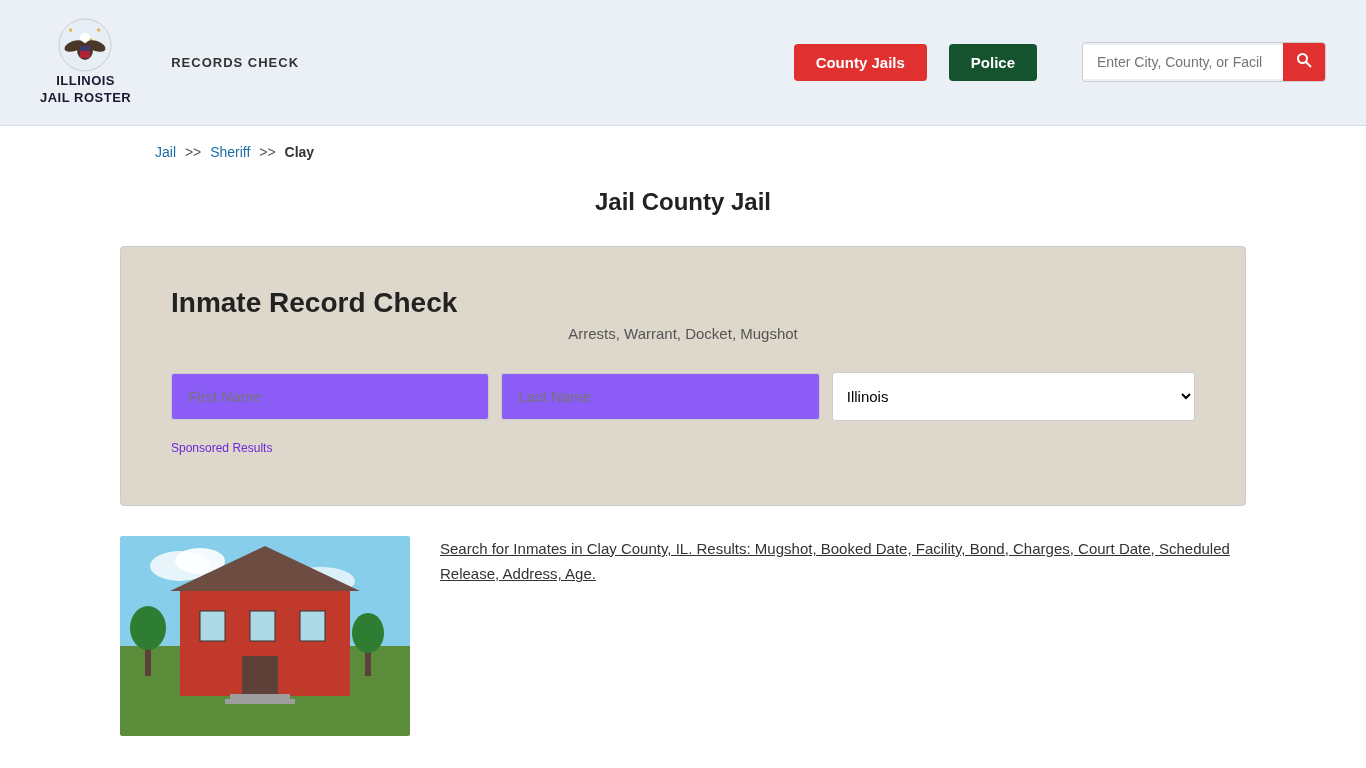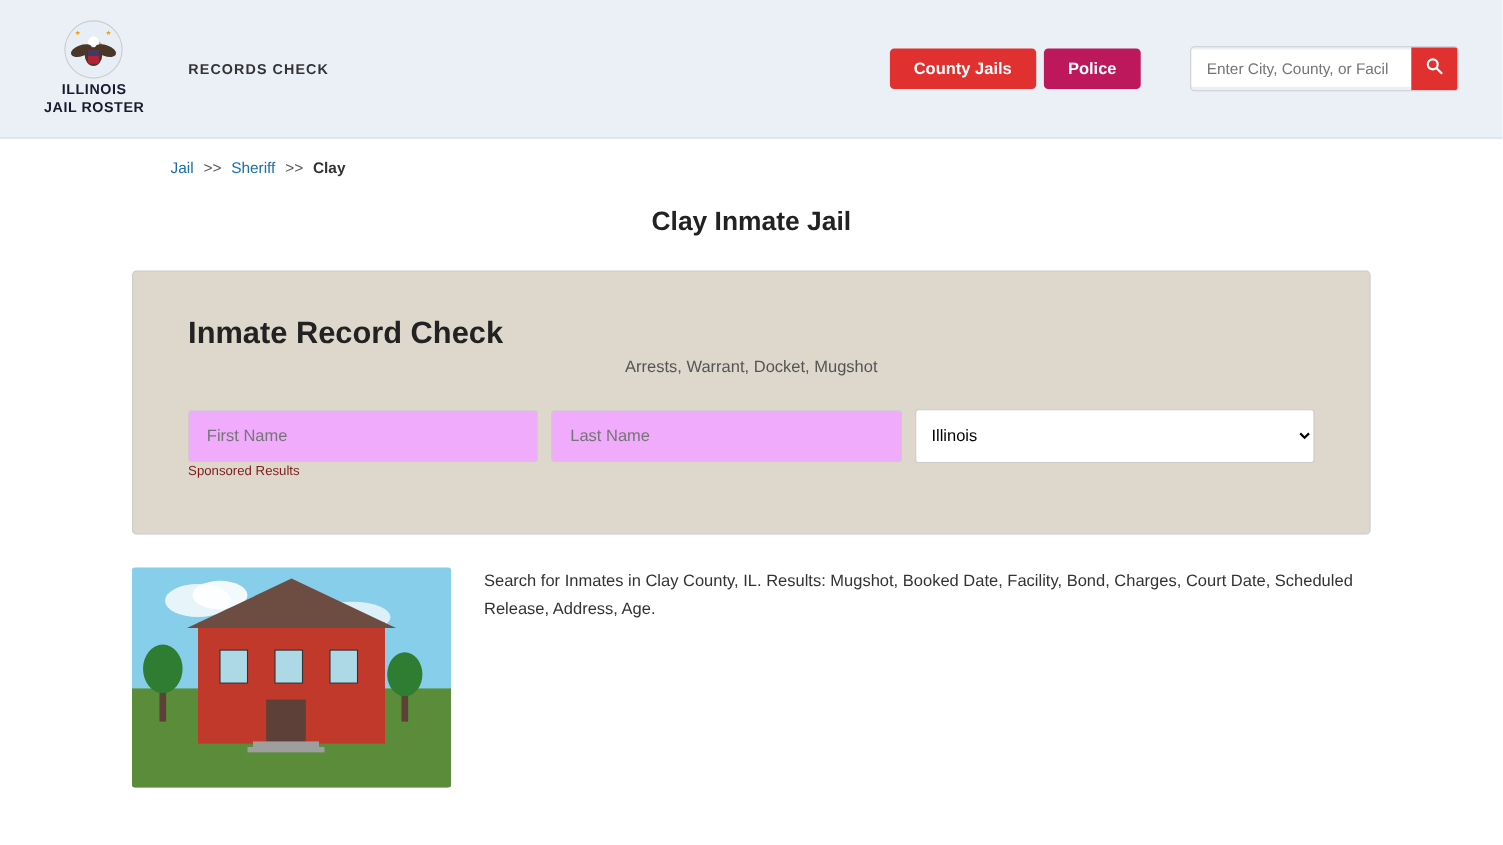--- a/index.html
+++ b/index.html
@@ -37,37 +37,37 @@
       font-weight: bold;
       letter-spacing: 1px;
       color: #333;
       text-decoration: none;
       text-transform: uppercase;
       margin-left: 10px;
     }
     .header-spacer { flex: 1; }
     .nav-buttons {
       display: flex;
-      gap: 7px;
+      gap: 22px;
       align-items: center;
     }
     .nav-btn {
       padding: 10px 22px;
       border: none;
       border-radius: 4px;
       font-size: 15px;
       font-weight: 600;
       cursor: pointer;
     }
     .nav-btn-active {
       background: #e03030;
       color: #fff;
     }
     .nav-btn-inactive {
-      background: #be185d;
+      background: #14532d;
       color: #fff;
     }
     .search-bar {
       display: flex;
       align-items: center;
       border: 1px solid #ccc;
       border-radius: 4px;
       overflow: hidden;
       margin-left: 15px;
     }
@@ -135,21 +135,21 @@
       gap: 12px;
       align-items: center;
     }
     .form-input {
       flex: 1;
       padding: 14px 16px;
       font-size: 15px;
       border: 1px solid #ccc;
       border-radius: 3px;
       outline: none;
-      background: #f0abfc;
+      background: #8b5cf6;
     }
     .state-select {
       flex: 1.2;
       padding: 14px 10px;
       font-size: 15px;
       border: 1px solid #ccc;
       border-radius: 3px;
       outline: none;
       background: #fff;
     }
@@ -159,22 +159,23 @@
       border: none;
       padding: 14px 40px;
       font-size: 15px;
       font-weight: bold;
       letter-spacing: 1px;
       border-radius: 3px;
       cursor: pointer;
       white-space: nowrap;
     }
     .sponsored {
-      color: #7f1d1d;
+      color: #6d28d9;
       font-size: 12px;
+      margin-top: 20px;
     }
 
     
     .content-area {
       display: flex;
       gap: 30px;
       margin: 0 120px;
       padding-bottom: 30px;
     }
     .content-image {
@@ -189,20 +190,21 @@
     
     .content-image svg {
       width: 100%;
       height: 100%;
     }
     .content-text {
       flex: 1;
       font-size: 15px;
       line-height: 1.7;
       color: #333;
+      text-decoration: underline;
     }
     .content-text p {
       margin-bottom: 10px;
     }
     .sheriff-info-title {
       font-size: 15px;
       font-weight: bold;
       color: #222;
     }
   </style>
@@ -255,21 +257,21 @@
 </header>
 
 <nav class="breadcrumb">
   <a href="#">Jail</a>
   <span class="sep">&gt;&gt;</span>
   <a href="#">Sheriff</a>
   <span class="sep">&gt;&gt;</span>
   <span class="current">Clay</span>
 </nav>
 
-<h1 class="page-title">Clay Inmate Jail</h1>
+<h1 class="page-title">Jail County Jail</h1>
 
 <div class="record-check-box">
   <h2 class="record-check-title">Inmate Record Check</h2>
   <p class="record-check-subtitle">Arrests, Warrant, Docket, Mugshot</p>
 
   <div class="search-form">
     <input class="form-input" type="text" placeholder="First Name" style="">
     <input class="form-input" type="text" placeholder="Last Name" style="">
     <select class="state-select">
       <option>Illinois</option>

